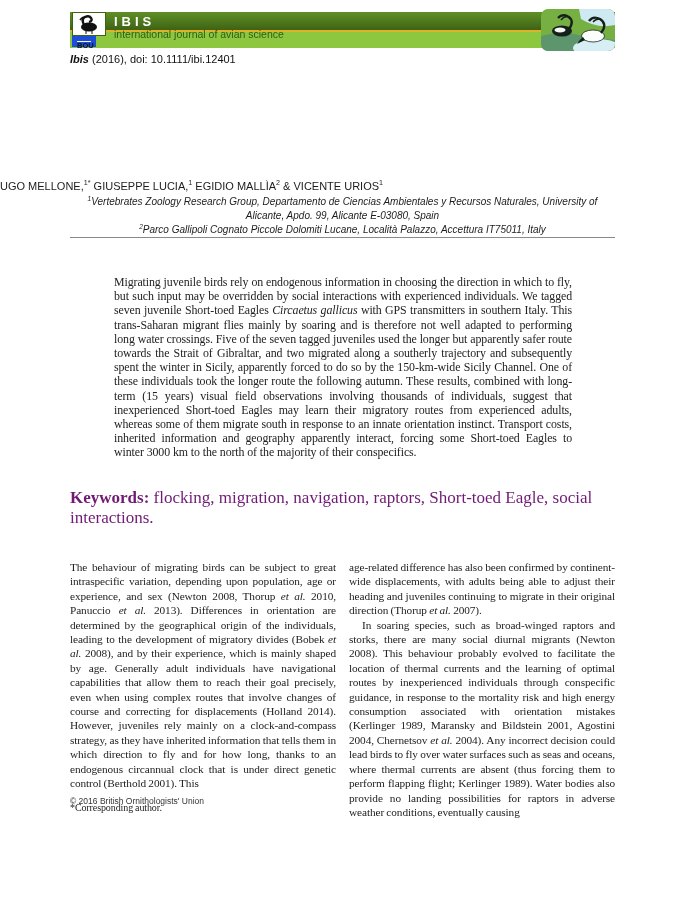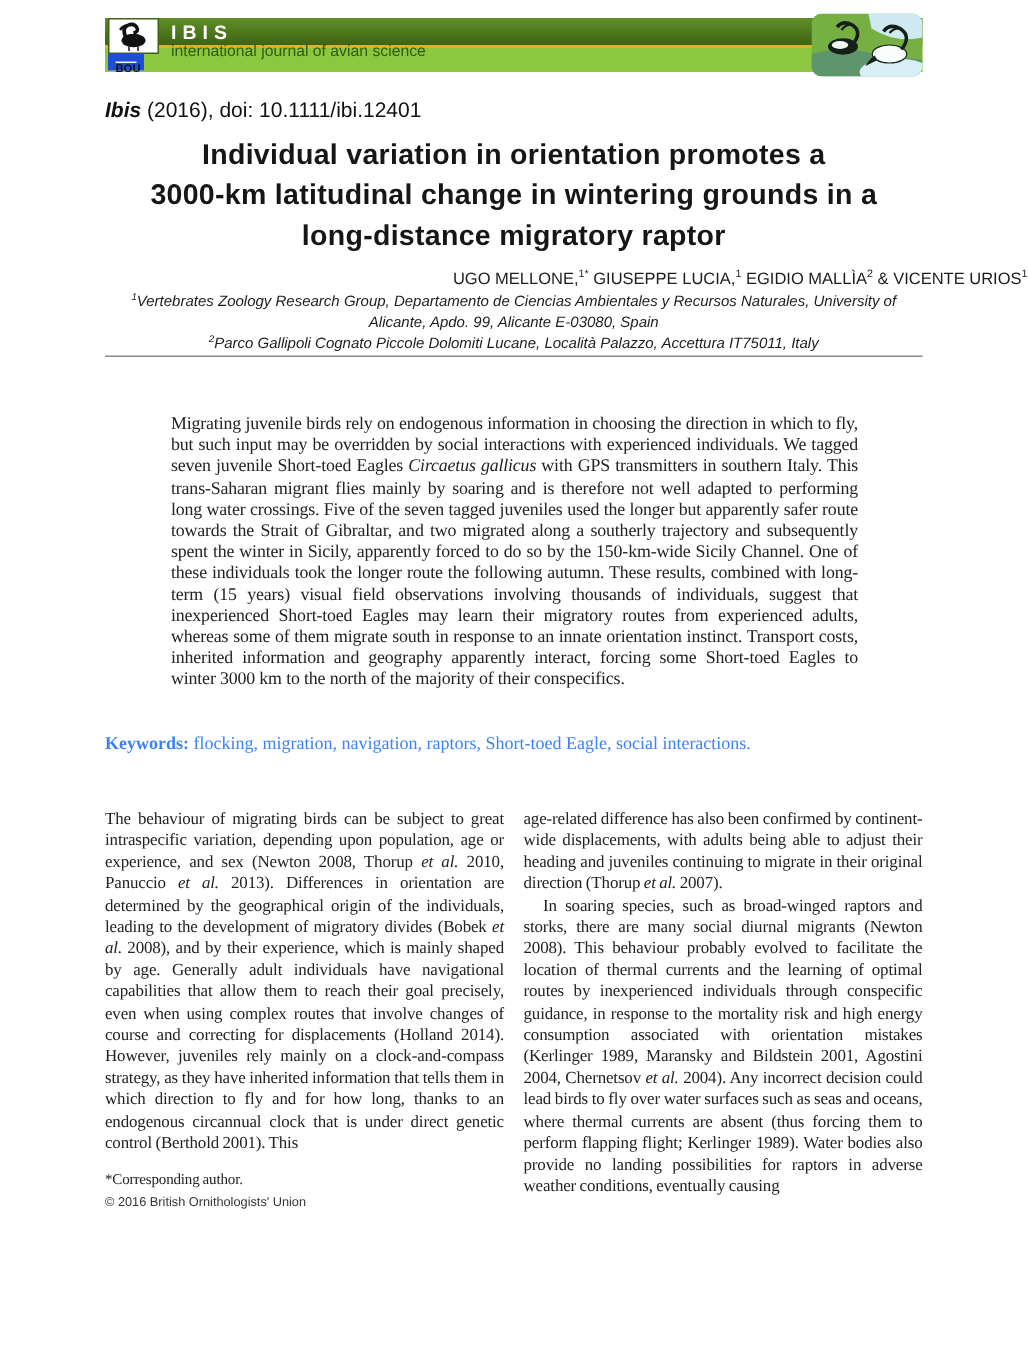--- a/index.html
+++ b/index.html
@@ -16,42 +16,42 @@
                 font-size:13px;letter-spacing:4px;}
   .journal-tagline{position:absolute;left:44px;top:16px;color:#2f5d13;font-size:10.5px;}
   .logo-box{position:absolute;left:2px;top:0px;width:34px;height:24px;background:#ffffff;
             border:1px solid #3f6214;box-sizing:border-box;}
   .bou-box{position:absolute;left:2px;top:24px;width:24px;height:11px;background:#f4f4ee;
            border:5px solid #1d4ed8;box-sizing:border-box;font-size:7.5px;font-weight:bold;
            text-align:center;line-height:9px;color:#111;}
   .illustration{position:absolute;right:0px;top:-3px;width:74px;height:42px;}
 
   
-  .citation{position:absolute;left:70px;top:53px;font-size:14px;color:#111;margin-top:12px;}
+  .citation{position:absolute;left:70px;top:53px;font-size:11px;color:#111;}
 
   
   .title{position:absolute;left:0;top:90px;width:685px;text-align:center;
          font-weight:bold;font-size:19px;line-height:27px;color:#161616;letter-spacing:0.2px;}
-  .authors{position:absolute;left:0;top:180px;width:685px;text-align:right;
+  .authors{position:absolute;left:0;top:180px;width:685px;text-align:left;
            font-size:11px;color:#1c1c1c;}
   .affiliations{position:absolute;left:70px;top:195px;width:545px;text-align:center;
                 font-style:italic;font-size:10px;line-height:14px;color:#1c1c1c;}
   sup{font-size:0.65em;line-height:0;}
 
   .rule{position:absolute;left:70px;top:237px;width:545px;height:1px;background:#8a8a8a;}
 
   
   .serif{font-family:"Liberation Serif","DejaVu Serif",serif;margin-top:12px;}
   .abstract{position:absolute;left:114px;top:263px;width:458px;text-align:justify;
             font-size:11.9px;line-height:14.2px;color:#222;letter-spacing:-0.1px;}
-  .keywords{position:absolute;left:70px;top:476px;width:545px;font-size:12px;color:#3b82f6;}
+  .keywords{position:absolute;left:70px;top:476px;width:545px;font-size:17px;color:#701a75;}
   .keywords .kw-label{font-weight:bold;}
 
   
-  .columns{position:absolute;left:70px;top:527px;width:546px;display:flex;gap:13px;}
+  .columns{position:absolute;left:70px;top:548px;width:546px;display:flex;gap:13px;}
   .col{width:266px;text-align:justify;font-size:11.3px;line-height:14.4px;color:#222;
        letter-spacing:-0.1px;word-spacing:-0.4px;}
   .col p{margin:0;}
   .col p.indented{text-indent:13px;}
   .footnote{margin-top:10px;font-size:10px;line-height:13px;text-align:left;}
 
   
   .footer{position:absolute;left:70px;top:796px;font-size:8.5px;color:#333;
           font-family:"Liberation Sans",sans-serif;}
 </style>
@@ -97,25 +97,20 @@
         <ellipse cx="52" cy="27" rx="11.5" ry="6" fill="#fbfdfd" stroke="#1a2620" stroke-width="0.8"></ellipse>
         <path d="M42 28 Q38 31 36 35 L44 31 Z" fill="#15201a"></path>
         <path d="M60 24 Q67 15 59 10 Q52 6.5 48 12" fill="none" stroke="#15201a" stroke-width="2.4"></path>
         <path d="M59 10 Q55 9.5 52 13" fill="none" stroke="#15201a" stroke-width="1.4"></path>
       </g>
     </svg>
   </div>
 
   <div class="citation"><span style="font-style: italic; font-weight: bold;">Ibis</span><span> (2016), doi: 10.1111/ibi.12401</span></div>
 
-  <div class="title">
-    <div>Individual variation in orientation promotes a</div>
-    <div>3000-km latitudinal change in wintering grounds in a</div>
-    <div>long-distance migratory raptor</div>
-  </div>
 
   <div class="authors"><span>UGO MELLONE,</span><sup>1*</sup><span> GIUSEPPE LUCIA,</span><sup>1</sup><span> EGIDIO MALLÌA</span><sup>2</sup><span> &amp; VICENTE URIOS</span><sup>1</sup></div>
   <div class="affiliations">
     <div><sup>1</sup><span>Vertebrates Zoology Research Group, Departamento de Ciencias Ambientales y Recursos Naturales, University of Alicante, Apdo. 99, Alicante E-03080, Spain</span></div>
     <div><sup>2</sup><span>Parco Gallipoli Cognato Piccole Dolomiti Lucane, Località Palazzo, Accettura IT75011, Italy</span></div>
   </div>
 
   <div class="rule"></div>
 
   <div class="abstract serif"><span>Migrating juvenile birds rely on endogenous information in choosing the direction in which to fly, but such input may be overridden by social interactions with experienced individuals. We tagged seven juvenile Short-toed Eagles </span><span style="font-style: italic;">Circaetus gallicus</span><span> with GPS transmitters in southern Italy. This trans-Saharan migrant flies mainly by soaring and is therefore not well adapted to performing long water crossings. Five of the seven tagged juveniles used the longer but apparently safer route towards the Strait of Gibraltar, and two migrated along a southerly trajectory and subsequently spent the winter in Sicily, apparently forced to do so by the 150-km-wide Sicily Channel. One of these individuals took the longer route the following autumn. These results, combined with long-term (15 years) visual field observations involving thousands of individuals, suggest that inexperienced Short-toed Eagles may learn their migratory routes from experienced adults, whereas some of them migrate south in response to an innate orientation instinct. Transport costs, inherited information and geography apparently interact, forcing some Short-toed Eagles to winter 3000 km to the north of the majority of their conspecifics.</span></div>

